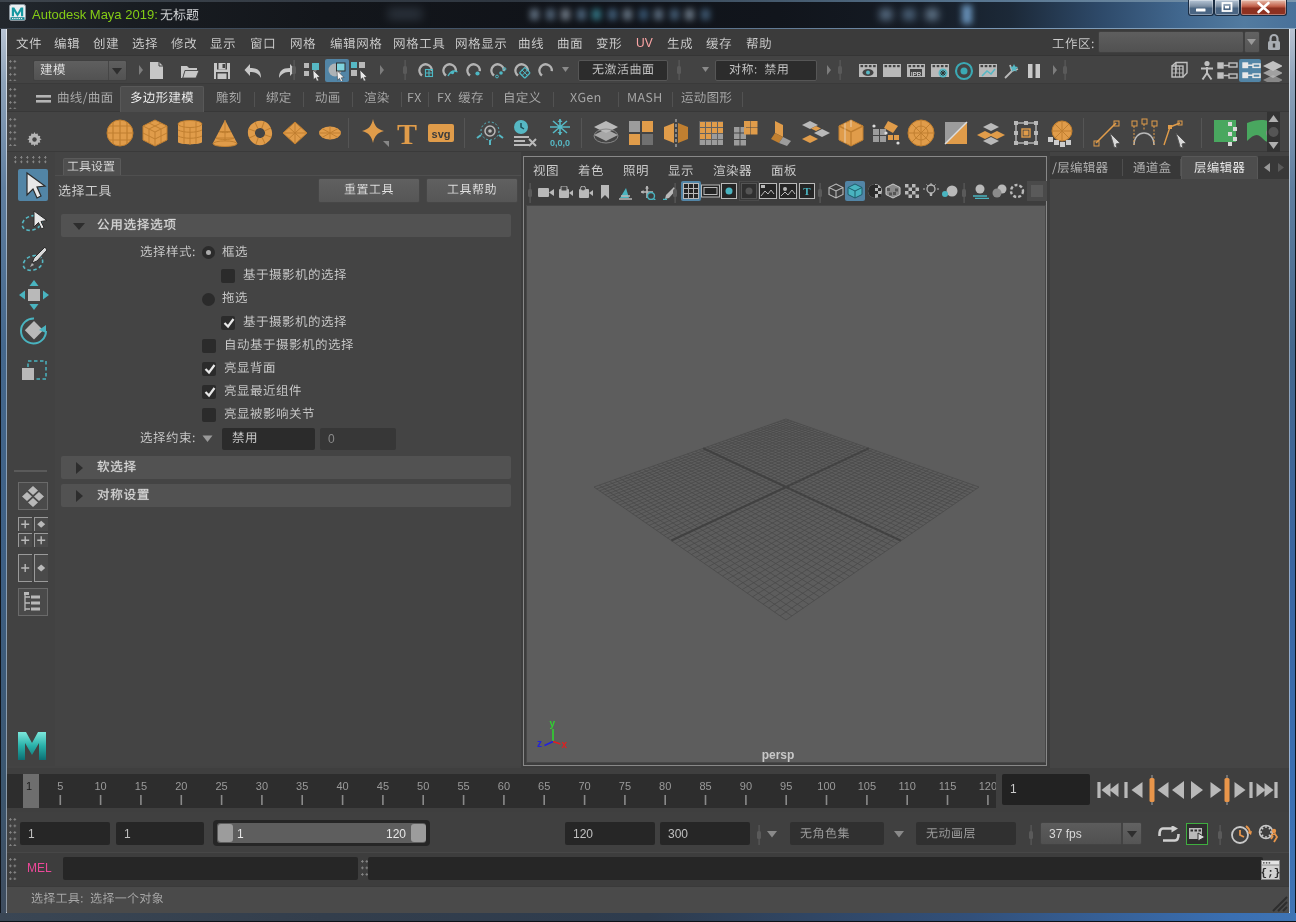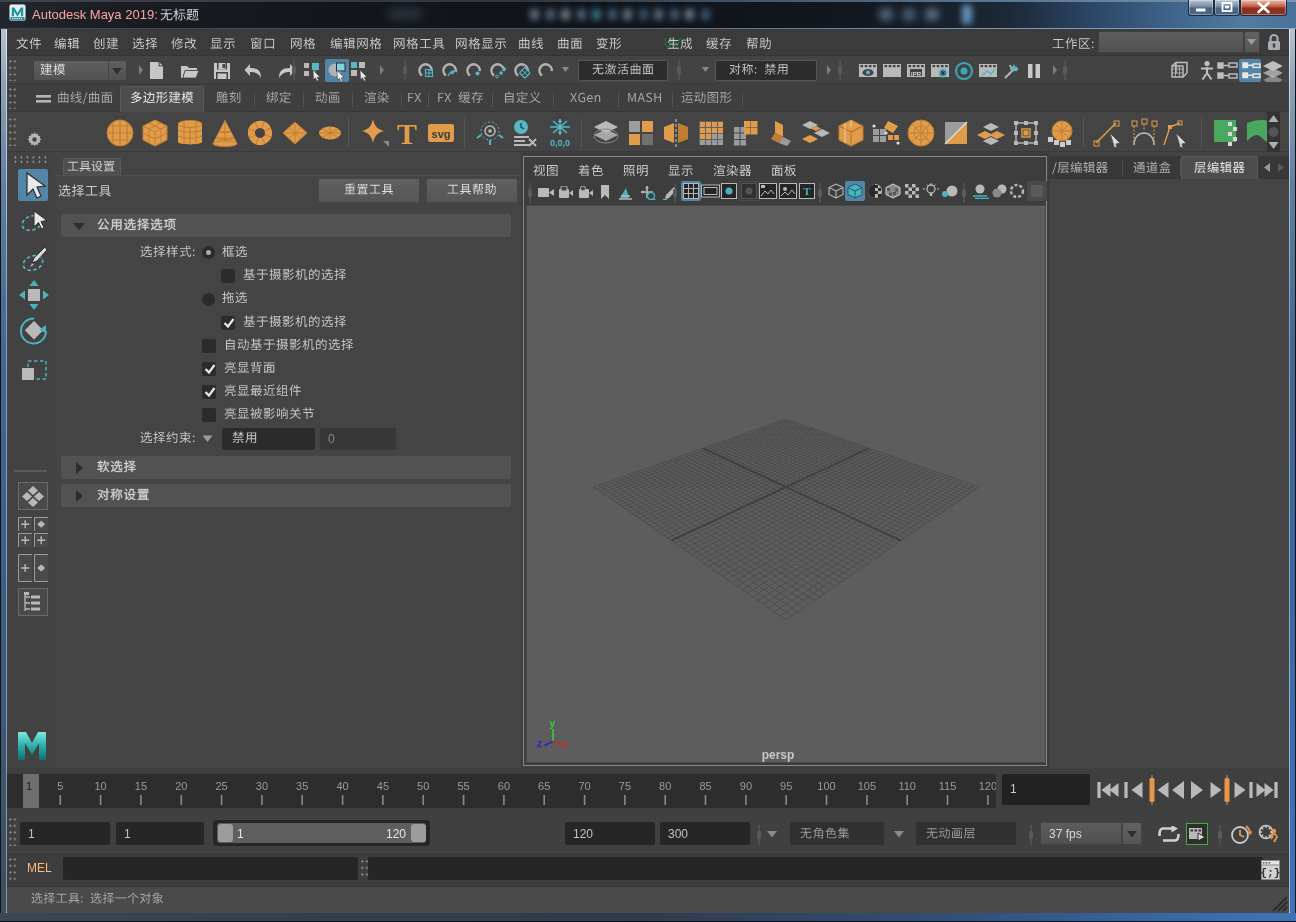--- a/index.html
+++ b/index.html
@@ -40,21 +40,21 @@
 <rect x="1.5" y="13.2" width="14" height="2.6" fill="#11848f"></rect>
 <g fill="#e9edf0">
       <rect x="3" y="14" width="1.4" height="1"></rect>
       <rect x="5.2" y="14" width="1.4" height="1"></rect>
       <rect x="7.4" y="14" width="1.4" height="1"></rect>
       <rect x="9.6" y="14" width="1.4" height="1"></rect>
       <rect x="11.8" y="14" width="1.4" height="1"></rect>
     </g>
   </svg>
 <div style="position:absolute;left:0;top:0;width:1296px;height:1.5px;background:linear-gradient(90deg,#3d444c,#2e3640 40%,#56748f 75%,#7b97ae)"></div>
-<div style="position:absolute;left:32.0px;top:7.0px;font:normal 13px 'Liberation Sans', sans-serif;color:#fca5a5;letter-spacing:0;white-space:pre;">Autodesk Maya 2019: </div>
+<div style="position:absolute;left:32.0px;top:7.0px;font:normal 13px 'Liberation Sans', sans-serif;color:#84cc16;letter-spacing:0;white-space:pre;">Autodesk Maya 2019: </div>
 <svg style="position:absolute;left:160.0px;top:7.5px;overflow:visible" width="41" height="18">
     <g fill="#d6d8da" transform="translate(0,11.44) scale(0.1300)">
       <use href="#g65e0" x="0.0"></use>
       <use href="#g6807" x="100.0"></use>
       <use href="#g9898" x="200.0"></use>
     </g>
   </svg>
 <div class="abs" style="left:1188px;top:0;width:26px;height:16px;border-radius:0 0 3px 3px;border:1px solid #1a2c42;border-top:none;background:linear-gradient(180deg,#b8c7d8 0%,#7b8ea3 42%,#4a6583 55%,#4a6583 100%);box-shadow:inset 0 0 0 1px rgba(255,255,255,.35)"><svg width="24" height="15" viewBox="0 0 24 15">
       <rect x="7" y="8.5" width="9.5" height="3" rx="0.5" fill="#fff"></rect>
     </svg></div>
@@ -152,21 +152,21 @@
       <use href="#g66f2" x="0.0"></use>
       <use href="#g9762" x="104.8"></use>
     </g>
   </svg>
 <svg style="position:absolute;left:596.0px;top:36.5px;overflow:visible" width="28" height="17">
     <g fill="#cccccc" transform="translate(0,11.00) scale(0.1250)">
       <use href="#g53d8" x="0.0"></use>
       <use href="#g5f62" x="104.8"></use>
     </g>
   </svg>
-<div style="position:absolute;left:664px;top:36.0px;font:normal 12px 'Liberation Sans', sans-serif;color:#15803d;letter-spacing:0;white-space:pre;">UV</div>
+<div style="position:absolute;left:636.0px;top:36.0px;font:normal 12px 'Liberation Sans', sans-serif;color:#fca5a5;letter-spacing:0;white-space:pre;">UV</div>
 <svg style="position:absolute;left:667.0px;top:36.5px;overflow:visible" width="28" height="17">
     <g fill="#cccccc" transform="translate(0,11.00) scale(0.1250)">
       <use href="#g751f" x="0.0"></use>
       <use href="#g6210" x="104.8"></use>
     </g>
   </svg>
 <svg style="position:absolute;left:706.0px;top:36.5px;overflow:visible" width="28" height="17">
     <g fill="#cccccc" transform="translate(0,11.00) scale(0.1250)">
       <use href="#g7f13" x="0.0"></use>
       <use href="#g5b58" x="104.8"></use>
@@ -1579,21 +1579,21 @@
     <path d="M21 11 L17.5 8.5 L22 7 Z" fill="#e8954a"></path>
   </svg>
 <svg style="position:absolute;left:1258.0px;top:823.0px" width="22" height="22" viewBox="0 0 22 22">
     <circle cx="8" cy="9" r="6.5" fill="none" stroke="#c9c9c9" stroke-width="1.6"></circle>
     <path d="M8 2.5 L8 5 M8 13 L8 15.5 M1.5 9 L4 9 M12 9 L14.5 9 M3.4 4.4 L5.2 6.2 M10.8 11.8 L12.6 13.6 M3.4 13.6 L5.2 11.8 M10.8 6.2 L12.6 4.4" stroke="#c9c9c9" stroke-width="1.4"></path>
 <circle cx="16" cy="8" r="2.2" fill="#e8954a"></circle>
     <path d="M13 12 L17 11 L19 14 L16 19 M13 16 L15 13" stroke="#e8954a" stroke-width="1.8" fill="none"></path>
   </svg>
 <div style="position:absolute;left:7.0px;top:852.0px;width:1282.0px;height:34.0px;background:#3d3d3d;border-top:1px solid #474747"></div>
 <div style="position:absolute;left:9px;top:858px;width:9px;height:22px;background-image:radial-gradient(circle at 1.4px 1.4px,#858585 0.95px,transparent 1.25px);background-size:4.5px 6.5px"></div>
-<div style="position:absolute;left:27.0px;top:861.0px;font:normal 12px 'Liberation Sans', sans-serif;color:#fdba74;letter-spacing:0;white-space:pre;">MEL</div>
+<div style="position:absolute;left:27.0px;top:861.0px;font:normal 12px 'Liberation Sans', sans-serif;color:#ec4899;letter-spacing:0;white-space:pre;">MEL</div>
 <div style="position:absolute;left:63.0px;top:857.0px;width:295.0px;height:23.0px;background:#262626;border-radius:2px"></div>
 <div style="position:absolute;left:361px;top:860px;width:9px;height:18px;background-image:radial-gradient(circle at 1.4px 1.4px,#858585 0.95px,transparent 1.25px);background-size:4.5px 6.5px"></div>
 <div style="position:absolute;left:368.0px;top:857.0px;width:895.0px;height:23.0px;background:#262626;border-radius:2px"></div>
 <svg style="position:absolute;left:1261.0px;top:860.0px" width="20" height="22" viewBox="0 0 20 22">
     <rect x="0.5" y="0.5" width="18" height="19" fill="#d2d2d2" stroke="#8a8a8a"></rect>
     <rect x="0.5" y="0.5" width="18" height="4.5" fill="#e4e4e4" stroke="#8a8a8a"></rect>
     <circle cx="2.8" cy="2.8" r="0.9" fill="#555"></circle>
     <circle cx="5.6" cy="2.8" r="0.9" fill="#555"></circle>
     <circle cx="8.4" cy="2.8" r="0.9" fill="#555"></circle>
     <text x="9.5" y="16" font-size="11" font-weight="bold" fill="#2e2e2e" text-anchor="middle" font-family="Liberation Mono">{;}</text>

